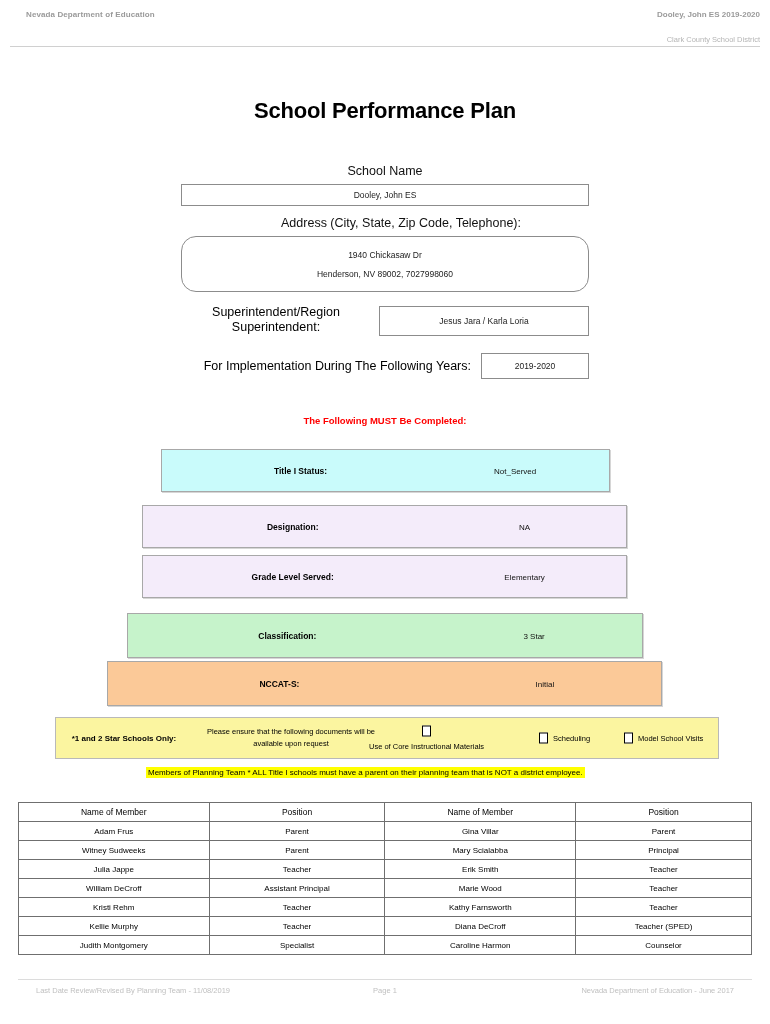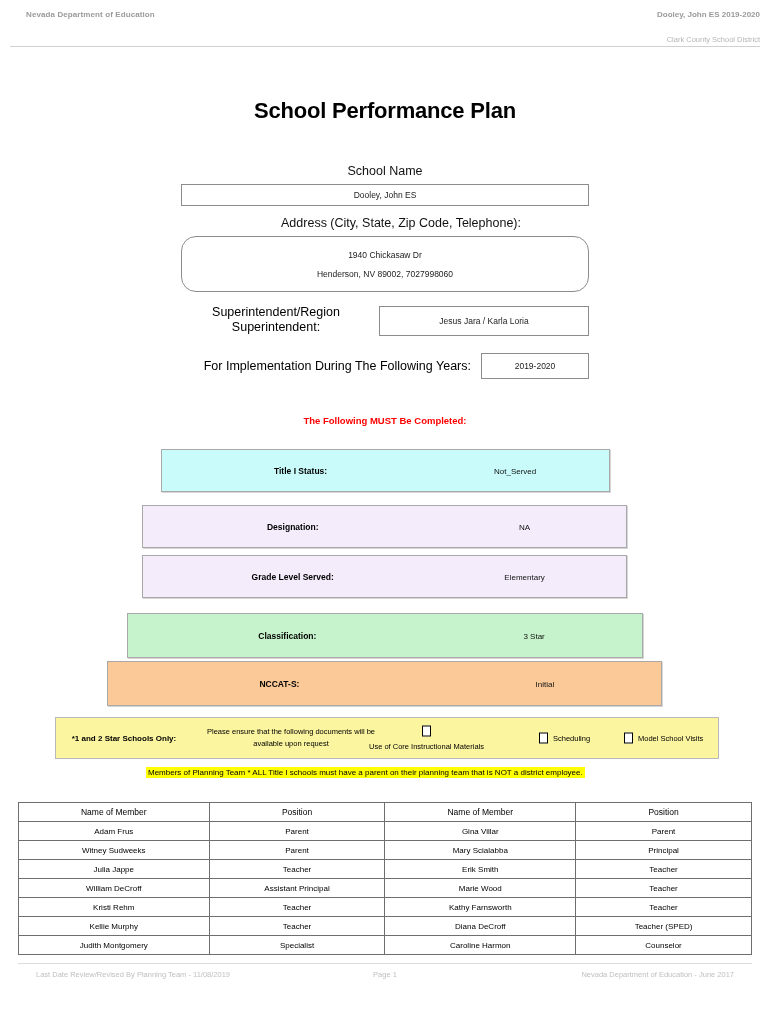--- a/index.html
+++ b/index.html
@@ -225,21 +225,21 @@
   #members-table col.c2 { width: 24%; }
   #members-table col.c3 { width: 26%; }
   #members-table col.c4 { width: 24%; }
 
   
   .page-footer {
     position: absolute;
     bottom: 18px; left: 18px; right: 18px;
     height: 20px;
     border-top: 1px solid #dcdcdc;
-    padding-top: 22px;
+    padding-top: 6px;
     color: #c0c0c0;
     font-size: 7.5px;
   }
   .ft-left   { position: absolute; left: 18px; top: 6px; }
   .ft-center { position: absolute; left: 0; top: 6px; width: 100%; text-align: center; }
   .ft-right  { position: absolute; right: 18px; top: 6px; }
 </style>
 </head>
 <body>
 

